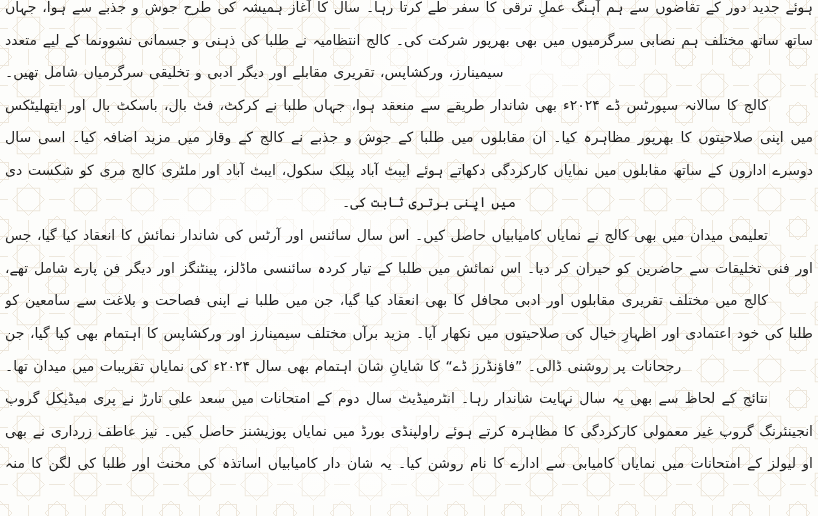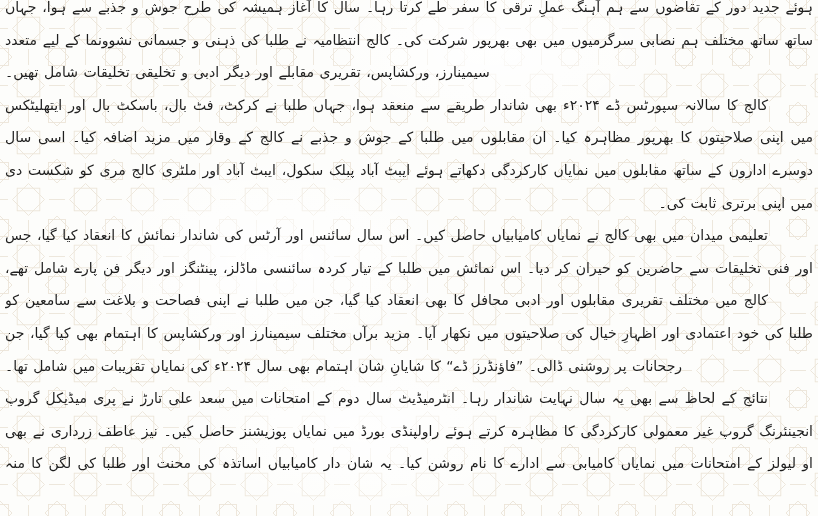--- a/index.html
+++ b/index.html
@@ -40,21 +40,21 @@
     letter-spacing:0px;
     word-spacing:1px;
     white-space:nowrap;
     overflow:hidden;
   }
   .line.justify{
     white-space:normal;
     text-align:justify;
     text-align-last:justify;
   }
-  .line.right{ text-align:right; padding-left:40px; }
+  .line.right{ text-align:center; padding-left:40px;font-family:Liberation Serif, serif; }
   .line.left{ text-align:left; }
 </style>
 </head>
 <body>
 
 <div class="page">
 
   <svg class="pattern-layer" width="818" height="516" xmlns="http://www.w3.org/2000/svg" aria-hidden="true">
     <defs>
       <pattern id="starTile" width="57" height="57" patternUnits="userSpaceOnUse">
@@ -82,28 +82,28 @@
     <rect x="0" y="0" width="818" height="516" fill="url(#starTile)"></rect>
   </svg>
 
   <div class="fade fade1"></div>
   <div class="fade fade2"></div>
   <div class="fade fade3"></div>
 
   <div class="text-block">
       <div class="line justify">ہوئے جدید دور کے تقاضوں سے ہم آہنگ عملِ ترقی کا سفر طے کرتا رہا۔ سال کا آغاز ہمیشہ کی طرح جوش و جذبے سے ہوا، جہاں طلبا نے تعلیمی سرگرمیوں کے</div>
       <div class="line justify">ساتھ ساتھ مختلف ہم نصابی سرگرمیوں میں بھی بھرپور شرکت کی۔ کالج انتظامیہ نے طلبا کی ذہنی و جسمانی نشوونما کے لیے متعدد پروگرامز کا انعقاد کیا، جن میں تعلیمی</div>
-      <div class="line left">سیمینارز، ورکشاپس، تقریری مقابلے اور دیگر ادبی و تخلیقی تخلیقات شامل تھیں۔</div>
+      <div class="line left">سیمینارز، ورکشاپس، تقریری مقابلے اور دیگر ادبی و تخلیقی سرگرمیاں شامل تھیں۔</div>
       <div class="line justify" style="padding-right: 45px;">کالج کا سالانہ سپورٹس ڈے ۲۰۲۴ء بھی شاندار طریقے سے منعقد ہوا، جہاں طلبا نے کرکٹ، فٹ بال، باسکٹ بال اور ایتھلیٹکس سمیت مختلف کھیلوں</div>
       <div class="line justify">میں اپنی صلاحیتوں کا بھرپور مظاہرہ کیا۔ ان مقابلوں میں طلبا کے جوش و جذبے نے کالج کے وقار میں مزید اضافہ کیا۔ اسی سال لارنس کالج کے کھلاڑیوں نے</div>
       <div class="line justify">دوسرے اداروں کے ساتھ مقابلوں میں نمایاں کارکردگی دکھاتے ہوئے ایبٹ آباد پبلک سکول، ایبٹ آباد اور ملٹری کالج مری کو شکست دی اور کھیل کے میدان</div>
       <div class="line right">میں اپنی برتری ثابت کی۔</div>
       <div class="line justify" style="padding-right: 45px;">تعلیمی میدان میں بھی کالج نے نمایاں کامیابیاں حاصل کیں۔ اس سال سائنس اور آرٹس کی شاندار نمائش کا انعقاد کیا گیا، جس میں طلبا نے اپنی سائنسی</div>
       <div class="line justify">اور فنی تخلیقات سے حاضرین کو حیران کر دیا۔ اس نمائش میں طلبا کے تیار کردہ سائنسی ماڈلز، پینٹنگز اور دیگر فن پارے شامل تھے، جو اُن کی تخلیقی صلاحیتوں کے عکاس</div>
       <div class="line justify" style="padding-right: 45px;">کالج میں مختلف تقریری مقابلوں اور ادبی محافل کا بھی انعقاد کیا گیا، جن میں طلبا نے اپنی فصاحت و بلاغت سے سامعین کو متاثر کیا۔ ان مقابلوں سے</div>
       <div class="line justify">طلبا کی خود اعتمادی اور اظہارِ خیال کی صلاحیتوں میں نکھار آیا۔ مزید برآں مختلف سیمینارز اور ورکشاپس کا اہتمام بھی کیا گیا، جن میں ماہرینِ تعلیم نے جدید تدریسی</div>
-      <div class="line left">رجحانات پر روشنی ڈالی۔ ”فاؤنڈرز ڈے“ کا شایانِ شان اہتمام بھی سال ۲۰۲۴ء کی نمایاں تقریبات میں شامل تھا۔</div>
+      <div class="line left">رجحانات پر روشنی ڈالی۔ ”فاؤنڈرز ڈے“ کا شایانِ شان اہتمام بھی سال ۲۰۲۴ء کی نمایاں تقریبات میں میدان تھا۔</div>
       <div class="line justify" style="padding-right: 45px;">نتائج کے لحاظ سے بھی یہ سال نہایت شاندار رہا۔ انٹرمیڈیٹ سال دوم کے امتحانات میں سعد علی تارڑ نے پری میڈیکل گروپ میں اور محمد انس نے پری</div>
       <div class="line justify">انجینئرنگ گروپ غیر معمولی کارکردگی کا مظاہرہ کرتے ہوئے راولپنڈی بورڈ میں نمایاں پوزیشنز حاصل کیں۔ نیز عاطف زرداری نے بھی کیمبرج یونیورسٹی کے</div>
       <div class="line justify">او لیولز کے امتحانات میں نمایاں کامیابی سے ادارے کا نام روشن کیا۔ یہ شان دار کامیابیاں اساتذہ کی محنت اور طلبا کی لگن کا منہ بولتا ثبوت ہے۔ تعلیمی معیار کو مزید</div>
     </div>
 
 </div>
 
 </body></html>

